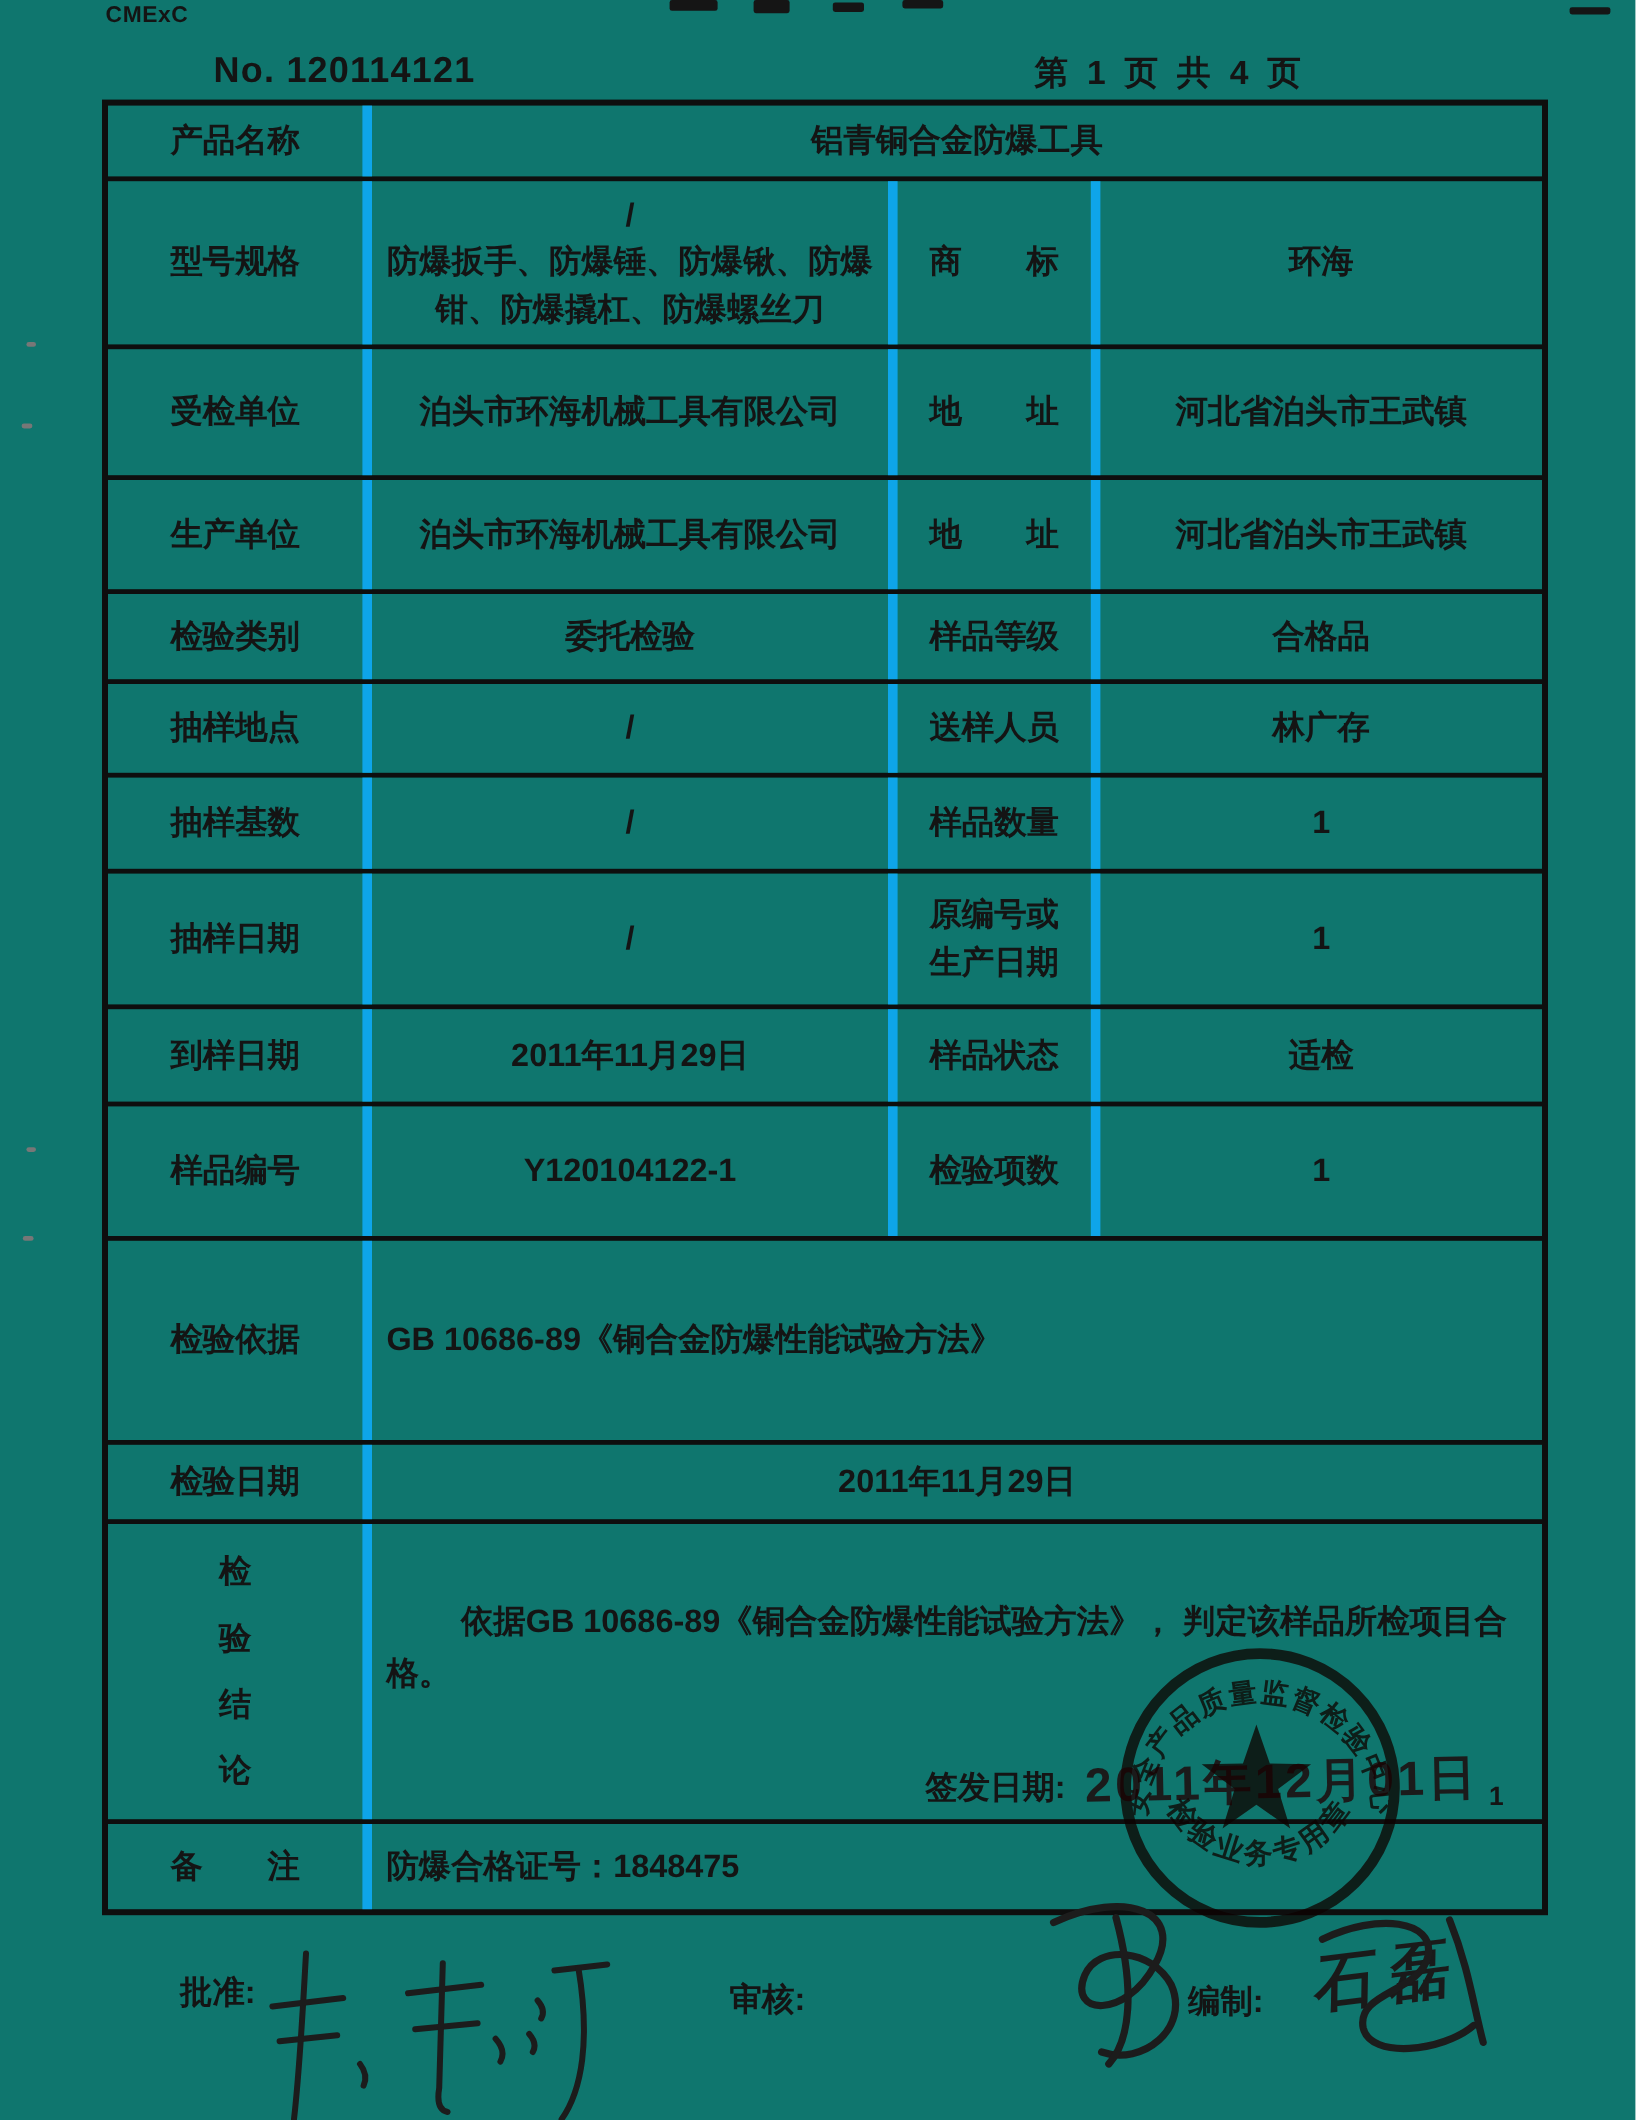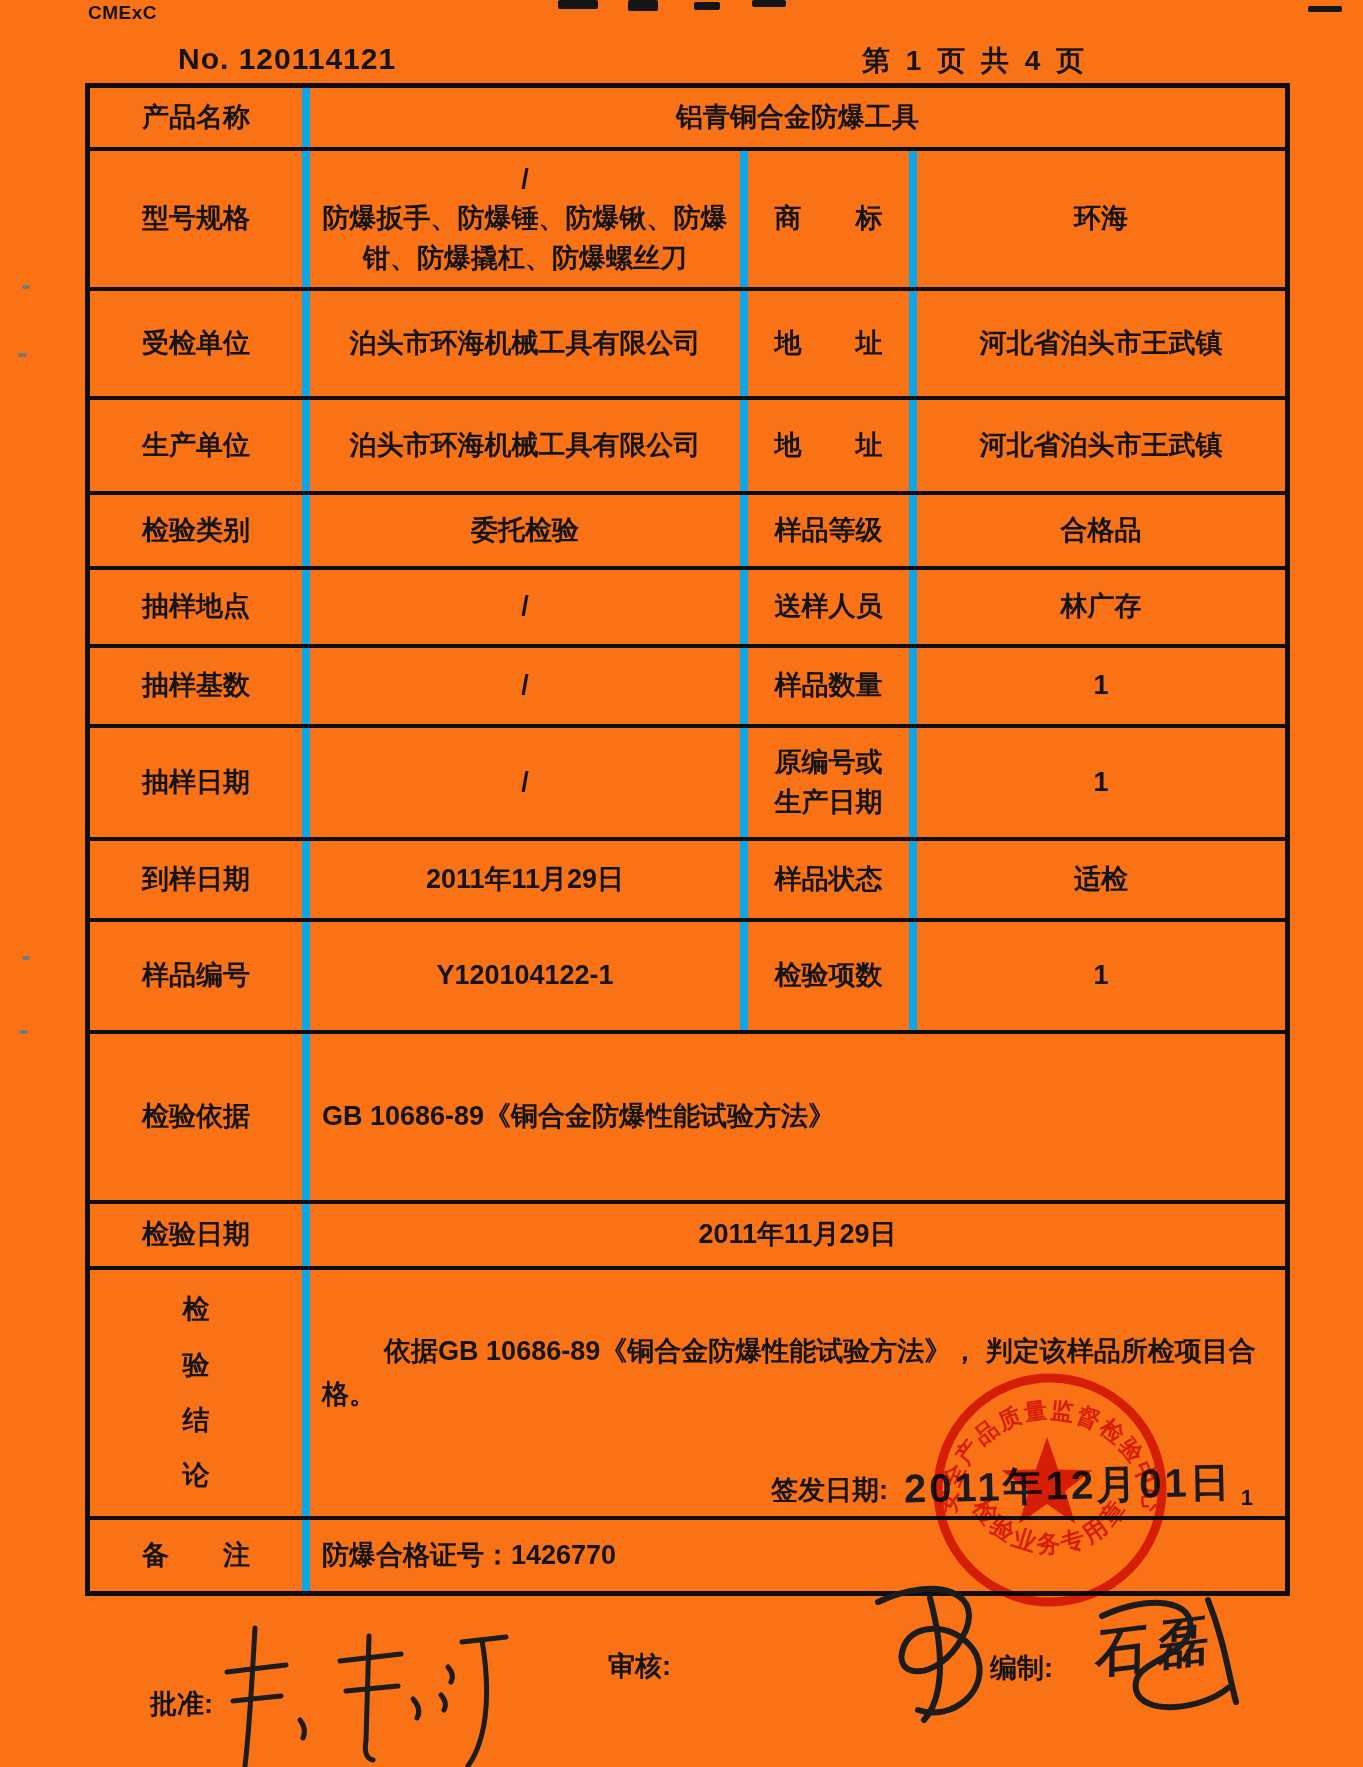--- a/index.html
+++ b/index.html
@@ -1,20 +1,20 @@
 <!DOCTYPE html>
 <html><head>
 <meta charset="utf-8">
 <style>
   * { margin:0; padding:0; box-sizing:border-box; }
   html,body { background:#ffffff; }
   .page {
     position:relative;
     width:1363px; height:1767px;
-    background:#f97316;
+    background:#0f766e;
     font-family:"Liberation Sans","DejaVu Sans",sans-serif;
     color:#141414;
     overflow:hidden;
   }
   
   .logo { position:absolute; left:88px; top:2px; font-size:19px; font-weight:bold; letter-spacing:0.5px; }
   .report-no { position:absolute; left:168px; top:42px; font-size:30px; font-weight:bold; letter-spacing:1px;margin-left:10px; }
   .page-info { position:absolute; left:862px; top:42px; font-size:28px; font-weight:bold; letter-spacing:4px; }
   
   .artifact { position:absolute; background:#151515; border-radius:2px; }
@@ -56,21 +56,21 @@
   .date-stamp {
     font-size:40px; font-weight:bold; letter-spacing:3px;
     transform:rotate(-1.2deg); color:#1b1b1b;
   }
   .date-mark { font-size:22px; font-weight:bold; position:relative; top:6px; left:-8px; }
   
   .stamp-svg { position:absolute; left:925px; top:1365px; z-index:4;
                opacity:0.88; mix-blend-mode:multiply; pointer-events:none; }
   
   .sig-label { position:absolute; font-size:27px; font-weight:bold; z-index:2; }
-  .approve-label { left:150px; top:1642px;margin-top:44px; }
+  .approve-label { left:150px; top:1642px; }
   .review-label  { left:608px; top:1648px; }
   .prepare-label { left:990px; top:1650px; }
   .prepare-sig {
     position:absolute; left:1095px; top:1612px; z-index:5;
     font-size:52px; font-weight:600;
     transform:rotate(-7deg) skewX(-8deg);
     letter-spacing:10px; color:#1a1a1a;
   }
   .sig-svg { position:absolute; left:0; top:1560px; z-index:5; pointer-events:none; }
 </style>
@@ -186,21 +186,21 @@
         <div class="issue-line">
           <span class="issue-label">签发日期:</span>
           <span class="date-stamp">2011年12月01日</span>
           <span class="date-mark">1</span>
         </div>
       </div>
     </div>
 
     <div class="row" style="height:71px">
       <div class="cell c1">备　　注</div>
-      <div class="cell cfull left">防爆合格证号：1426770</div>
+      <div class="cell cfull left">防爆合格证号：1848475</div>
     </div>
 
   </div>
 
   <svg class="stamp-svg" width="250" height="250" viewBox="0 0 250 250">
     <defs>
       <path id="arcTop" d="M 30 148 A 95 95 0 1 1 220 148" fill="none"></path>
       <path id="arcBottom" d="M 48 142 A 88 88 0 0 0 202 142" fill="none"></path>
     </defs>
     <circle cx="125" cy="125" r="112" fill="none" stroke="#d8251e" stroke-width="9"></circle>

